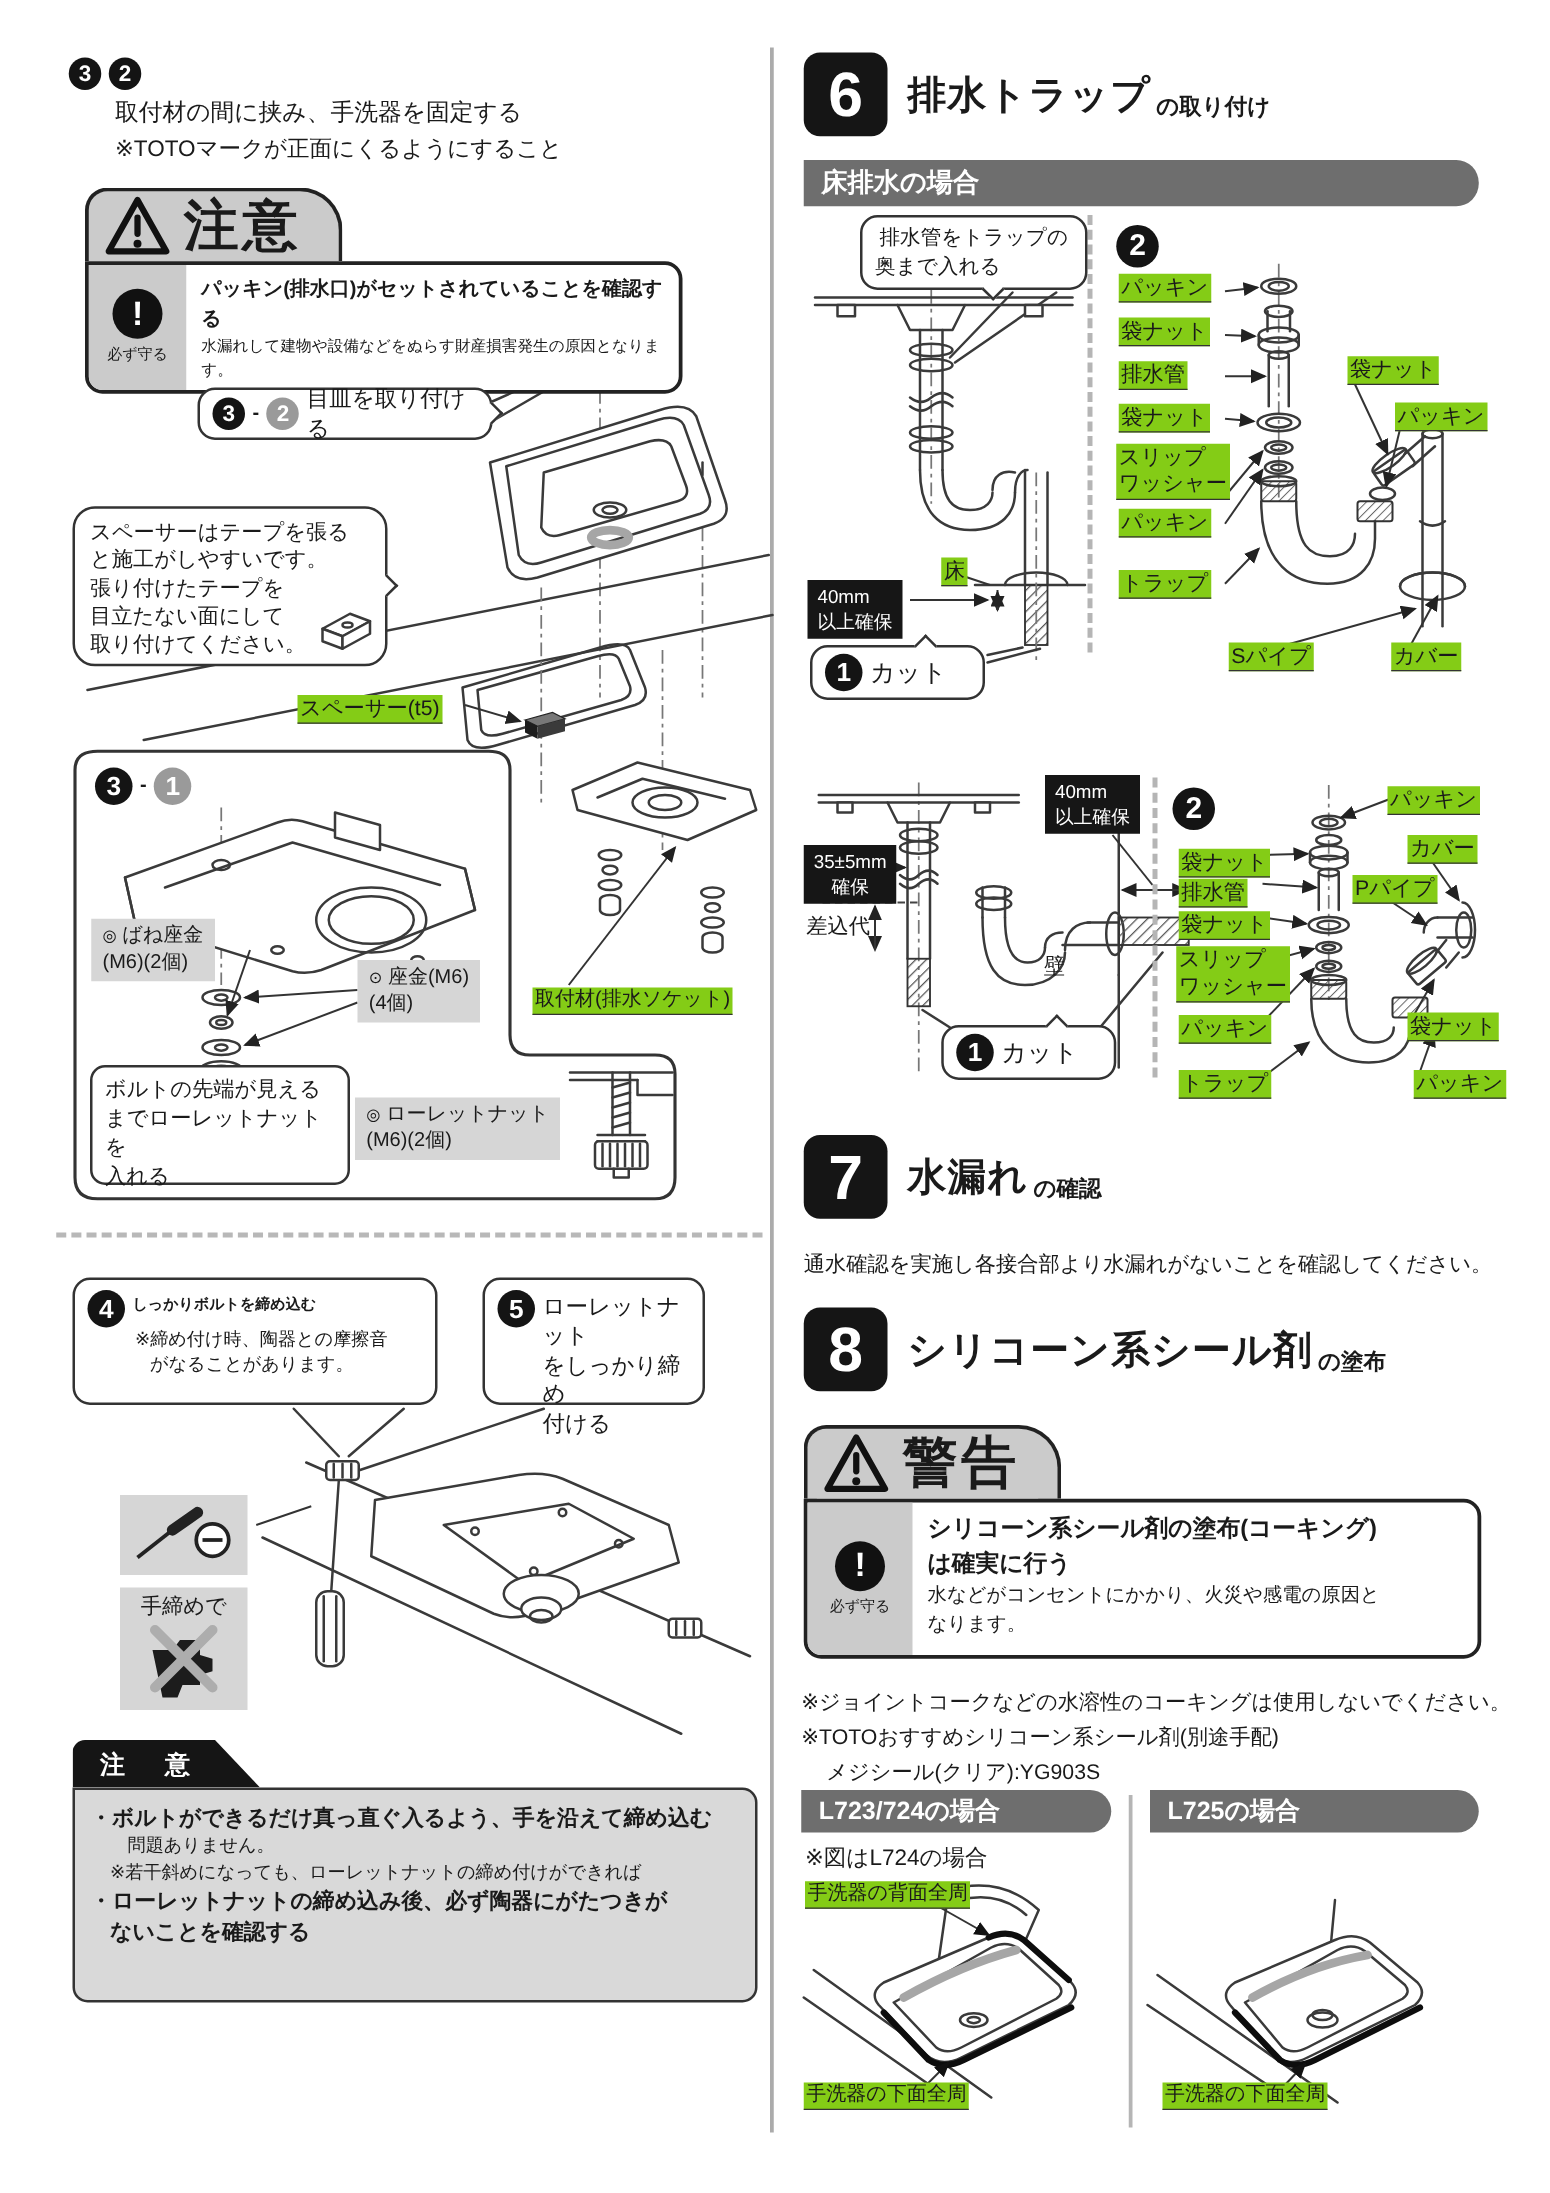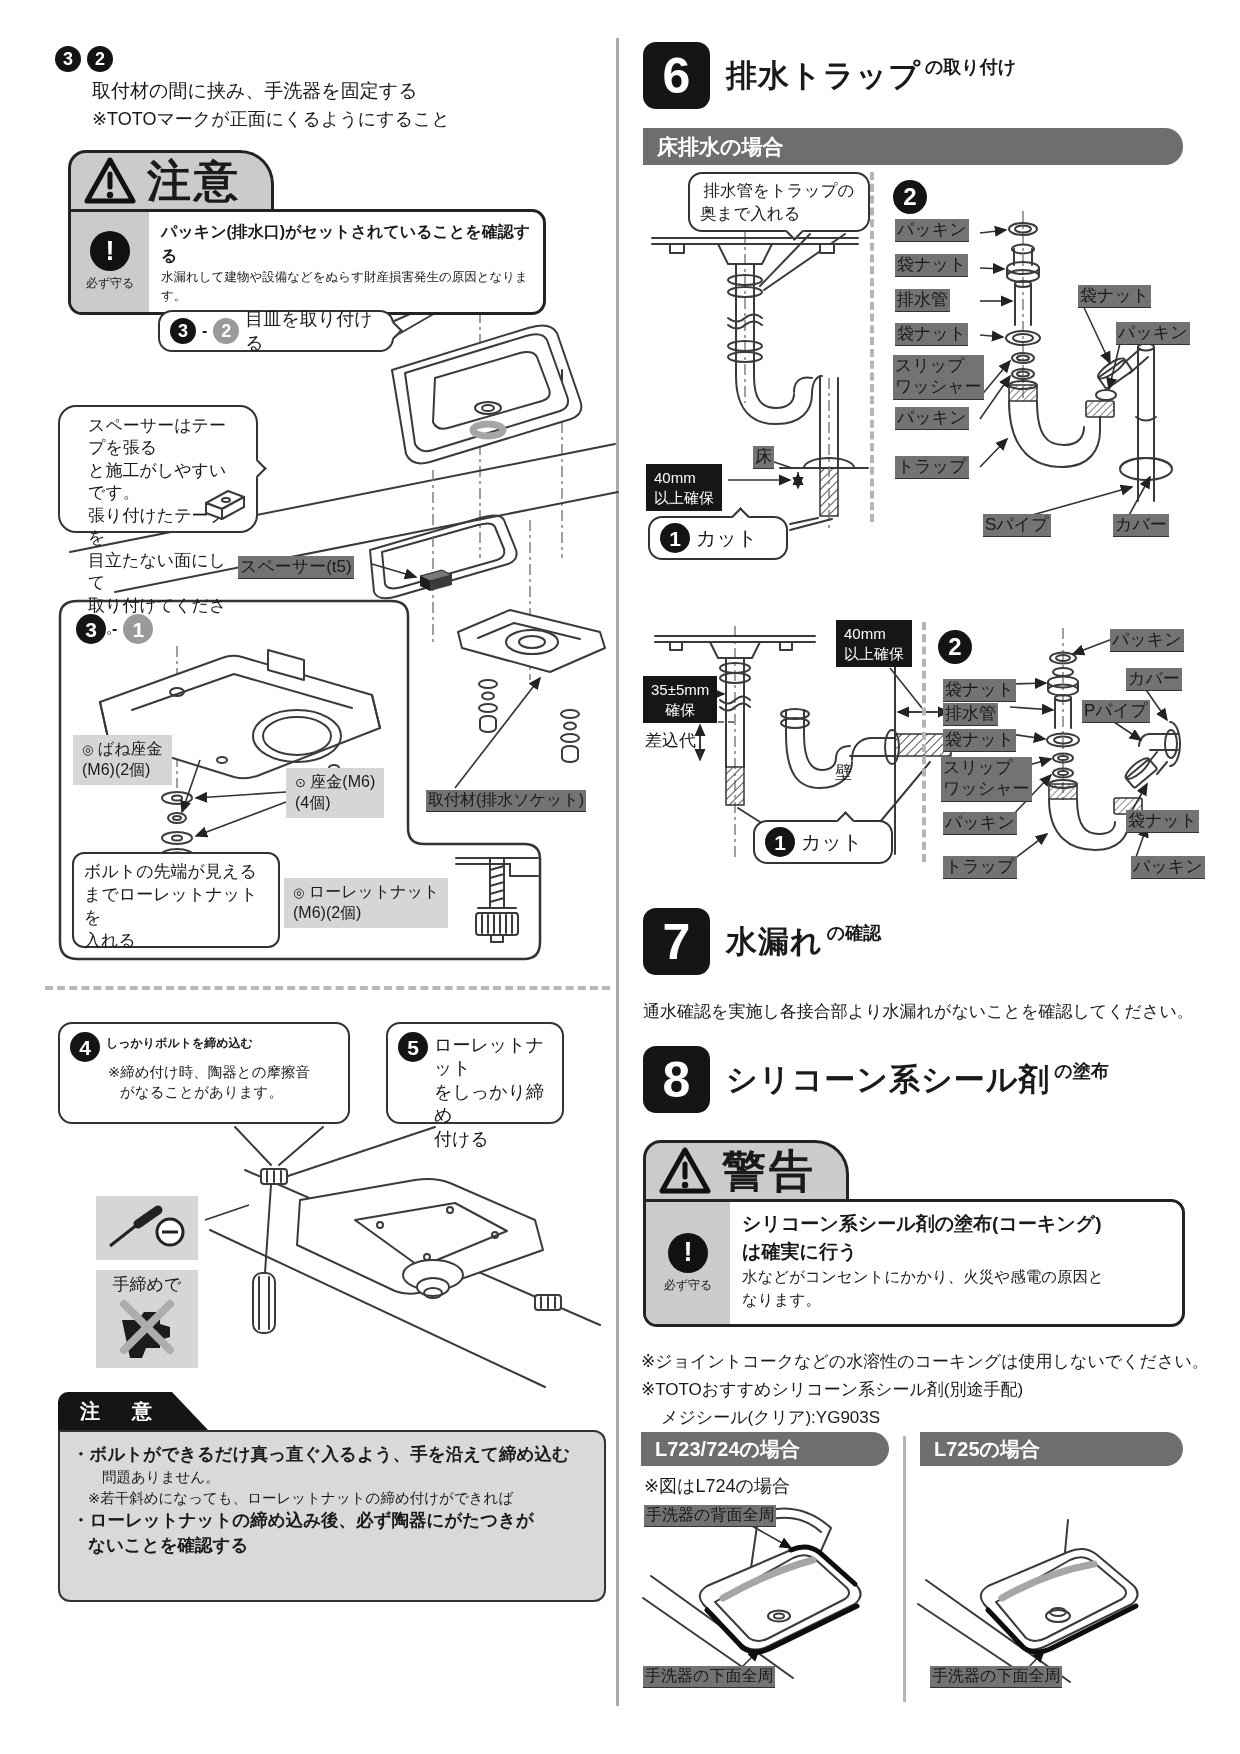--- a/index.html
+++ b/index.html
@@ -11,36 +11,36 @@
 .nb,.ng{display:inline-flex;align-items:center;justify-content:center;border-radius:50%;
   color:#fff;font-weight:bold;flex:none;line-height:1}
 .nb{background:#141414}.ng{background:#9a9a9a}
 .sz26{width:26px;height:26px;font-size:18px}
 .sz30{width:30px;height:30px;font-size:21px}
 .sz34{width:34px;height:34px;font-size:24px}
 
 .sechead{position:absolute;display:flex;align-items:center;gap:16px;z-index:2}
 .secnum{width:67px;height:67px;background:#151515;border-radius:13px;color:#fff;font-size:50px;
   font-weight:bold;display:flex;align-items:center;justify-content:center}
-.sectt{display:flex;align-items:flex-start;gap:4px}
+.sectt{display:flex;align-items:flex-end;gap:4px}
 .sectitle{font-size:31px;font-weight:bold;letter-spacing:1px}
 .secsuffix{font-size:18px;font-weight:bold}
 
 .graybar{position:absolute;background:#6e6e6e;color:#fff;font-weight:bold;font-size:21px;
   line-height:37px;height:37px;padding-left:14px;border-radius:0 18px 18px 0;z-index:2}
 
 .balloon{position:absolute;border:2.5px solid #333;border-radius:14px;background:#fff;z-index:3}
 .tail{position:absolute;width:13px;height:13px;background:#fff;transform:rotate(45deg)}
 .tail.r{right:-8px;top:50%;margin-top:-7px;border-top:2.5px solid #333;border-right:2.5px solid #333}
 .tail.b{bottom:-8px;left:55%;border-bottom:2.5px solid #333;border-right:2.5px solid #333}
 .tail.t{top:-8px;left:62%;border-left:2.5px solid #333;border-top:2.5px solid #333}
 .chipg{position:absolute;background:#d6d6d6;border-radius:0;z-index:3;padding:4px 9px;
   font-size:16px;line-height:1.3}
 .chipb{position:absolute;background:#161616;color:#fff;z-index:3;padding:4px 8px;font-size:15px;line-height:1.3}
-.lbl{position:absolute;font-size:17px;white-space:nowrap;z-index:3;background:#737373;padding:0 2px;line-height:1.25}
+.lbl{position:absolute;font-size:17px;white-space:nowrap;z-index:3;background:#84cc16;padding:0 2px;line-height:1.25}
 .lbl.u{border-bottom:1.5px solid #333;padding-bottom:1px}
 .lbl.plain{background:transparent}
 
 .safety{position:absolute;z-index:2}
 .safety .tab{display:flex;align-items:center;gap:10px;background:#cbcbcb;border:3px solid #222;
   border-bottom:none;border-radius:18px 34px 0 0;padding:3px 30px 3px 12px;width:max-content}
 .safety .tab .t{font-size:44px;font-weight:bold;letter-spacing:3px;line-height:1.1}
 .safety .bodybox{display:flex;background:#fff;border:3px solid #222;border-radius:0 14px 14px 14px;overflow:hidden}
 .safety .strip{background:#cbcbcb;display:flex;flex-direction:column;align-items:center;justify-content:center;gap:4px;flex:none}
 .mand{width:40px;height:40px;border-radius:50%;background:#111;color:#fff;font-weight:bold;font-size:27px;
@@ -124,21 +124,21 @@
     <ellipse class="ln" cx="150" cy="41" rx="8" ry="3"></ellipse>
     <path class="lnf" d="M62,112 L198,70 Q220,63 227,75 L250,142 Q255,156 241,161 L100,204 Q82,209 76,196 Z"></path>
     <path class="ln" d="M75,115 L196,78 Q212,73 217,82 L237,138 Q241,149 230,153 L103,192 Q90,196 85,186 Z"></path>
     <path class="ln" d="M105,120 L190,95 Q203,92 207,99 L219,131 Q222,140 212,143 L118,170 Q107,173 103,164 Z"></path>
     <ellipse class="ln" cx="158" cy="150" rx="13" ry="6"></ellipse>
     <ellipse class="ln" cx="158" cy="150" rx="6" ry="3"></ellipse>
     <ellipse class="gry" cx="158" cy="172" rx="15" ry="6"></ellipse>
     <line class="ln" x1="232" y1="112" x2="232" y2="122"></line>
   </svg>
 
-  <div class="balloon" style="left:58px;top:405px;width:200px;height:128px;border-radius:18px;padding:8px 28px">
+  <div class="balloon" style="left:58px;top:405px;width:252px;height:128px;border-radius:18px;padding:8px 12px">
     <div style="font-size:17px;line-height:1.32">
       <div>スペーサーはテープを張る</div>
       <div>と施工がしやすいです。</div>
       <div>張り付けたテープを</div>
       <div>目立たない面にして</div>
       <div>取り付けてください。</div>
     </div>
     <svg style="right:6px;bottom:8px;left:auto;top:auto" width="52" height="42" viewBox="0 0 52 42">
       <path class="lnf" d="M8,22 L30,10 L46,16 L24,28 Z"></path>
       <path class="lnf" d="M8,22 L24,28 L24,38 L8,32 Z"></path>

